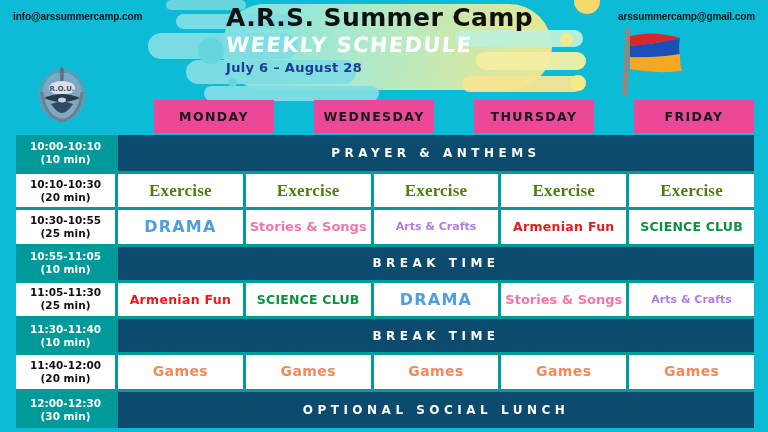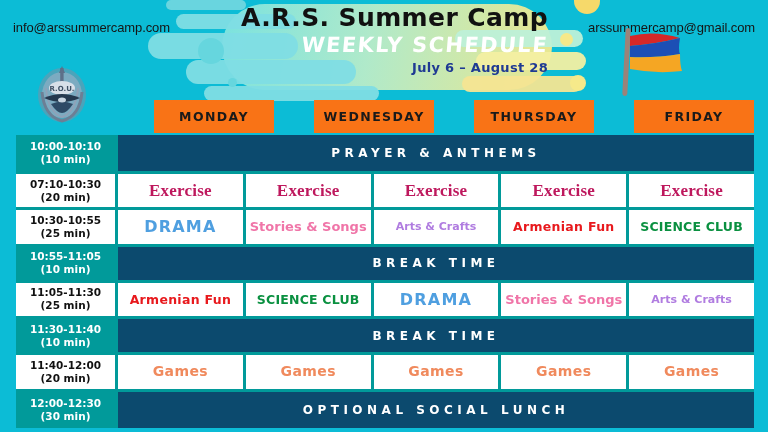--- a/index.html
+++ b/index.html
@@ -40,31 +40,31 @@
   .dot-2 { left: 228px; top: 78px; width: 9px;  height: 9px;  background: #66d6de; }
   .dot-3 { left: 560px; top: 33px; width: 13px; height: 13px; background: #f6e98a; }
   .dot-4 { left: 570px; top: 75px; width: 16px; height: 16px; background: #f6e98a; }
   .halfcircle {
     left: 574px; top: 0px; width: 26px; height: 14px;
     background: #f6d96a; border-radius: 0 0 26px 26px;
   }
 
   
   .email {
-    position: absolute; top: 20px;
-    font-size: 13px; font-weight: normal; color: #151515;
+    position: absolute; top: 11px;
+    font-size: 10px; font-weight: bold; color: #151515;
     letter-spacing: -.1px;
   }
   .email-left  { left: 13px; }
   .email-right { right: 13px; }
 
   
   .title-wrap {
     position: absolute; left: 226px; top: 4px; width: 322px;
-    text-align: right;
+    text-align: left;
   }
   .title-main {
     font-size: 25px; font-weight: bold; color: #111;
     letter-spacing: .4px; line-height: 28px;
     font-family: "DejaVu Sans", sans-serif;
   }
   .title-sub {
     font-size: 21px; font-weight: bold; color: #ffffff;
     letter-spacing: 1.4px; line-height: 26px;
     font-family: "DejaVu Sans", sans-serif;
@@ -91,21 +91,21 @@
     width: 738px; height: 290px;
     background: #019a9a;
   }
   .days-row {
     position: absolute; left: 118px; top: 100px;
     width: 636px; height: 33px;
     display: flex; gap: 4px;
   }
   .day-cell {
     flex: 1;
-    background: #f97316;
+    background: #ec4899;
     display: flex; align-items: center; justify-content: center;
     font-size: 12.5px; font-weight: bold; color: #1a1a1a;
     letter-spacing: 1.4px;
     font-family: "DejaVu Sans", sans-serif;
     margin-left: 36px;
   }
 
   .grid {
     position: absolute; left: 0; top: 0;
     width: 738px; height: 290px;
@@ -146,21 +146,21 @@
     display: flex; align-items: center; justify-content: center;
     color: #ffffff; font-size: 12px; font-weight: bold;
     letter-spacing: 4.5px;
     font-family: "DejaVu Sans", sans-serif;
   }
 
   
   .act { font-weight: bold; }
   .act.exercise {
     font-family: "Liberation Serif", serif;
-    font-size: 17px; color: #be185d; letter-spacing: .2px;
+    font-size: 17px; color: #4d7c0f; letter-spacing: .2px;
   }
   .act.drama {
     font-family: "DejaVu Sans", sans-serif;
     font-size: 16px; color: #4f9fe0; letter-spacing: 1.2px;
   }
   .act.stories {
     font-family: "DejaVu Sans", sans-serif;
     font-size: 13px; color: #f075a8;
   }
   .act.arts {
@@ -243,21 +243,21 @@
   <div class="grid" id="grid">
       <div class="row" style="height: 39px;">
         <div class="timecell teal">
           <span>10:00-10:10</span>
           <span>(10 min)</span>
         </div>
         <div class="full">PRAYER &amp; ANTHEMS</div>
       </div>
       <div class="row" style="height: 36.25px;">
         <div class="timecell white">
-          <span>07:10-10:30</span>
+          <span>10:10-10:30</span>
           <span>(20 min)</span>
         </div>
         <div class="cells">
           <div class="cell">
             <span class="act exercise">Exercise</span>
           </div>
           <div class="cell">
             <span class="act exercise">Exercise</span>
           </div>
           <div class="cell">

